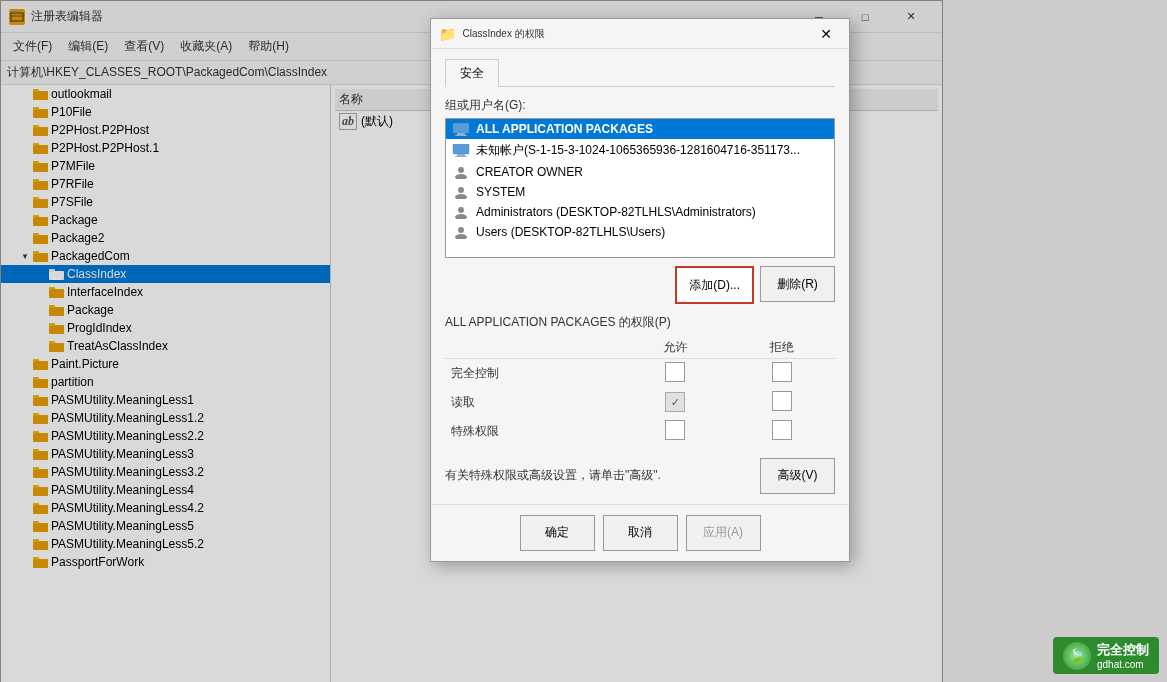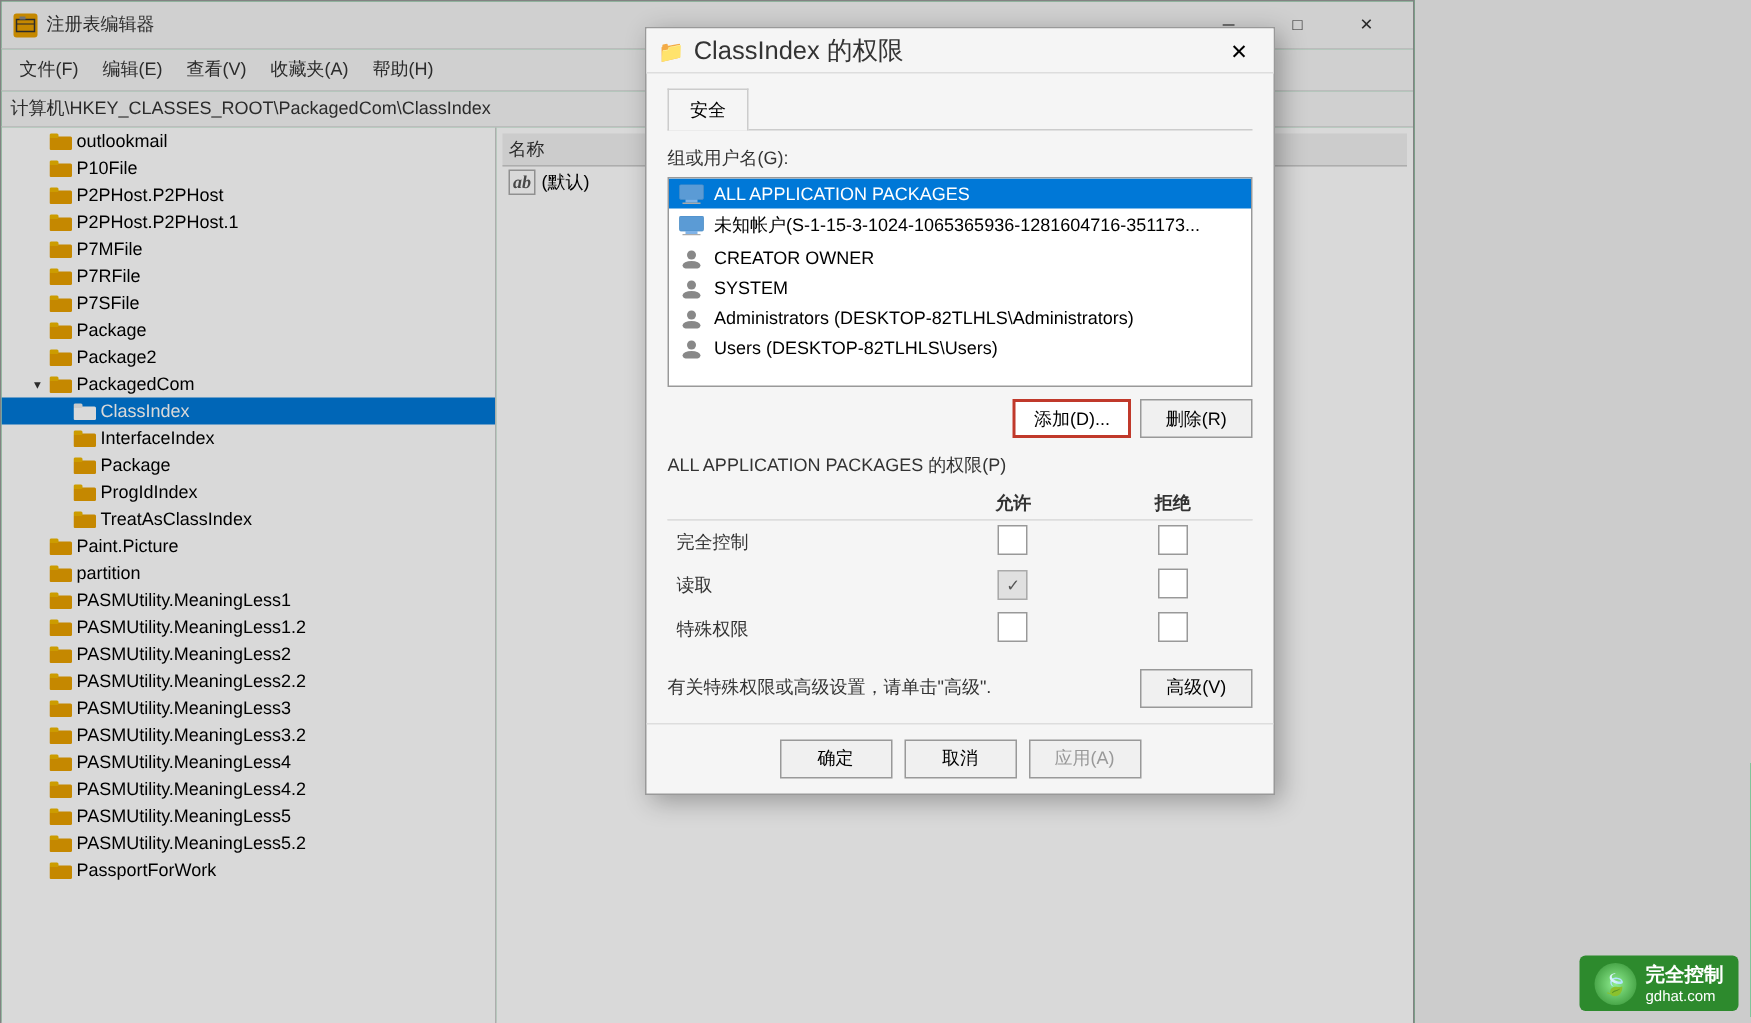--- a/index.html
+++ b/index.html
@@ -194,21 +194,21 @@
     .dialog-title-left {
       display: flex;
       align-items: center;
       gap: 6px;
     }
     .dialog-folder-icon {
       font-size: 14px;
       color: #e8a000;
     }
     .dialog-title-text {
-      font-size: 17px;
+      font-size: 10px;
       color: #333;
     }
     .dialog-close-btn {
       width: 30px;
       height: 26px;
       border: none;
       background: transparent;
       cursor: pointer;
       font-size: 14px;
       display: flex;
@@ -256,33 +256,33 @@
     }
 
     .user-item {
       display: flex;
       align-items: center;
       padding: 3px 6px;
       cursor: pointer;
       font-size: 12px;
       gap: 6px;
     }
-    .user-item.selected { background: #0078d7; color: white; }
+    .user-item.selected { background: #0078d7; color: white; font-weight: bold; }
 
     .btn-row {
       display: flex;
       justify-content: flex-end;
       gap: 6px;
       margin-bottom: 10px;
     }
 
     .win-btn {
       min-width: 75px;
       height: 26px;
-      padding: 0 12px;
+      padding: 17px 12px;
       font-size: 12px;
       background: #f0f0f0;
       border: 1px solid #999;
       cursor: pointer;
       display: flex;
       align-items: center;
       justify-content: center;
     }
     .win-btn.primary {
       background: #e8f0fe;
@@ -296,21 +296,21 @@
       line-height: 1.4;
     }
 
     .perm-table {
       width: 100%;
       border-collapse: collapse;
       margin-bottom: 6px;
     }
     .perm-table th {
       font-size: 12px;
-      font-weight: bold;
+      font-weight: normal;
       text-align: center;
       padding: 2px 6px;
       color: #333;
       border-bottom: 1px solid #ddd;
     }
     .perm-table th.left { text-align: left; }
     .perm-table td {
       font-size: 12px;
       padding: 3px 6px;
       color: #333;
@@ -599,29 +599,20 @@
         <span style="margin-left:2px">PASMUtility.MeaningLess1</span>
       </div>
       <div class="tree-item">
         <span class="tree-indent" style="width:16px"></span>
         <span class="expand-btn"></span>
         <svg class="svg-folder folder-yellow" width="16" height="14" viewBox="0 0 16 14">
             <rect x="0" y="4" width="15" height="9" rx="1" fill="#e8a000"></rect>
             <rect x="0" y="2" width="6" height="3" rx="1" fill="#f0b800"></rect>
           </svg>
         <span style="margin-left:2px">PASMUtility.MeaningLess1.2</span>
-      </div>
-      <div class="tree-item">
-        <span class="tree-indent" style="width:16px"></span>
-        <span class="expand-btn"></span>
-        <svg class="svg-folder folder-yellow" width="16" height="14" viewBox="0 0 16 14">
-            <rect x="0" y="4" width="15" height="9" rx="1" fill="#e8a000"></rect>
-            <rect x="0" y="2" width="6" height="3" rx="1" fill="#f0b800"></rect>
-          </svg>
-        <span style="margin-left:2px">PASMUtility.MeaningLess2</span>
       </div>
       <div class="tree-item">
         <span class="tree-indent" style="width:16px"></span>
         <span class="expand-btn"></span>
         <svg class="svg-folder folder-yellow" width="16" height="14" viewBox="0 0 16 14">
             <rect x="0" y="4" width="15" height="9" rx="1" fill="#e8a000"></rect>
             <rect x="0" y="2" width="6" height="3" rx="1" fill="#f0b800"></rect>
           </svg>
         <span style="margin-left:2px">PASMUtility.MeaningLess2.2</span>
       </div>

